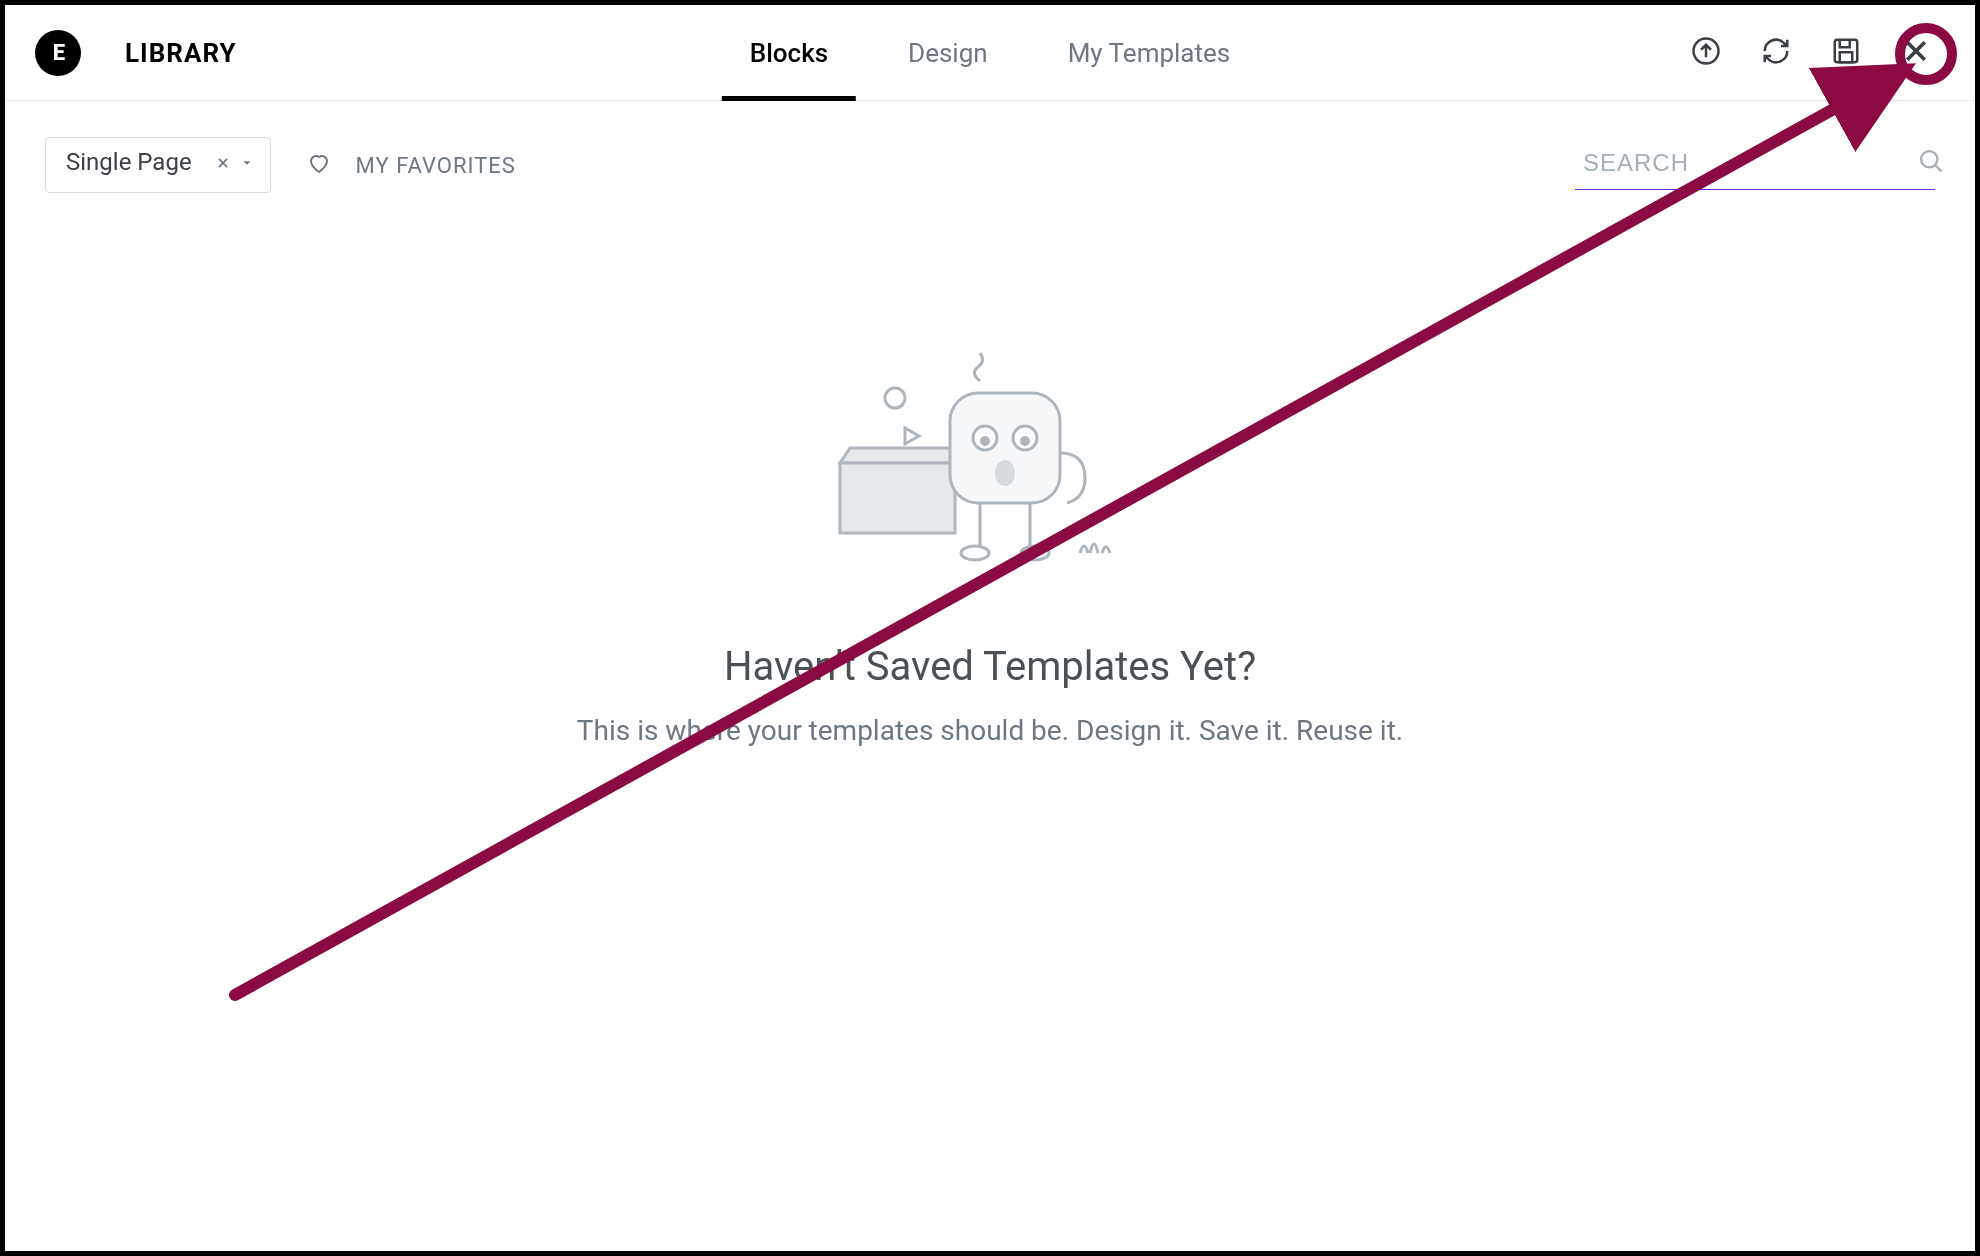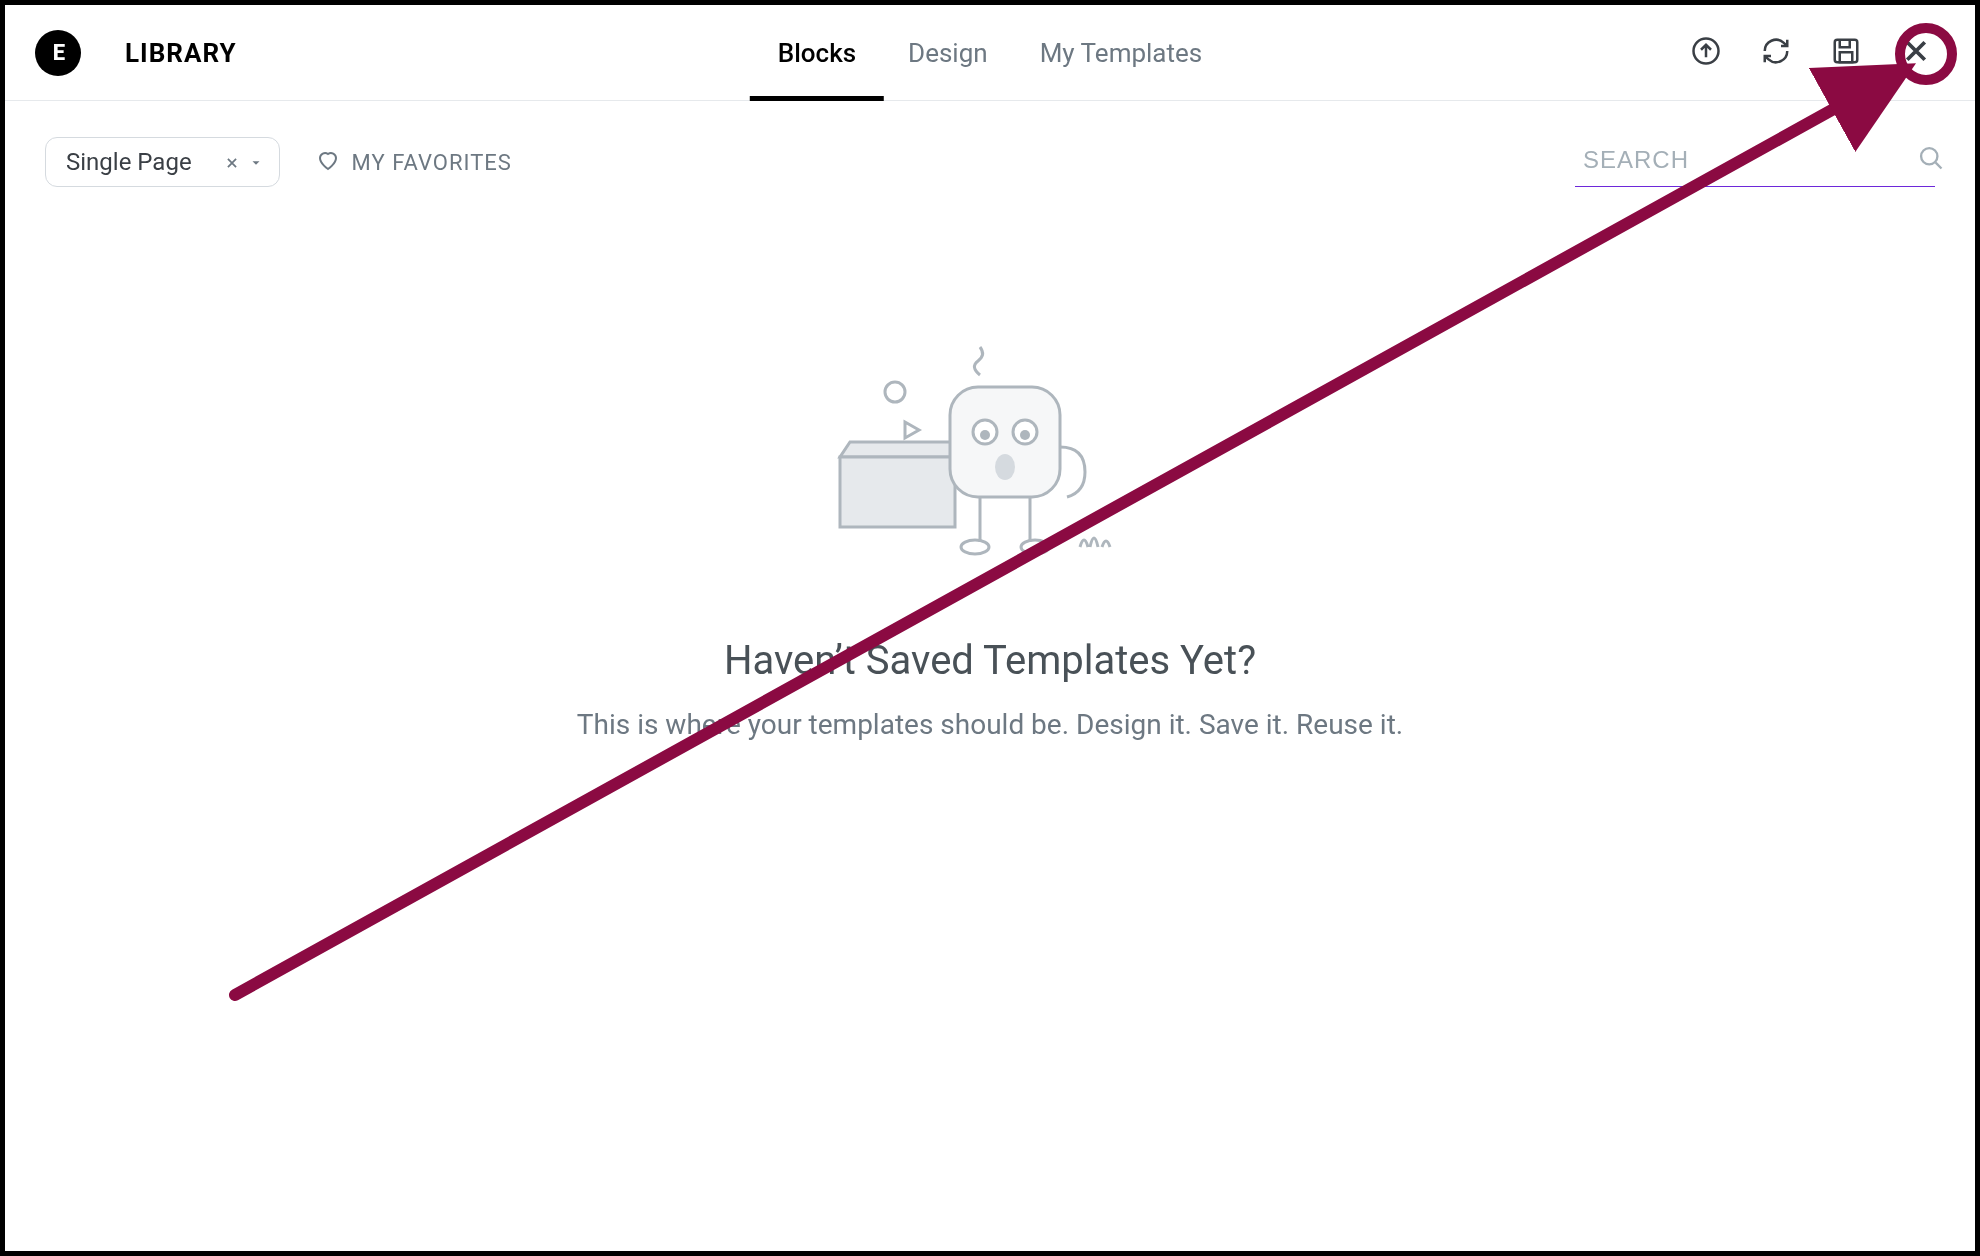--- a/index.html
+++ b/index.html
@@ -52,21 +52,21 @@
     font-size: 26px;
     letter-spacing: 1px;
     color: #000;
     margin-left: 24px;
   }
   .tabs {
     position: absolute;
     left: 50%;
     transform: translateX(-50%);
     display: flex;
-    gap: 52px;
+    gap: 80px;
     height: 100%;
     align-items: center;
   }
   .tab {
     font-size: 26px;
     color: #6d7882;
     cursor: pointer;
     height: 100%;
     display: flex;
     align-items: center;
@@ -103,40 +103,40 @@
   .icon-btn svg { width: 30px; height: 30px; }
   
   .toolbar {
     display: flex;
     align-items: center;
     padding: 36px 40px 20px 40px;
     gap: 36px;
   }
   .filter-chip {
     border: 1px solid #d5dadf;
-    border-radius: 12px;
-    padding: 10px 16px 10px 20px;
-    display: flex;
-    align-items: center;
-    gap: 33px;
+    border-radius: 4px;
+    padding: 10px 16px 16px 20px;
+    display: flex;
+    align-items: center;
+    gap: 24px;
     font-size: 24px;
     color: #3a3f45;
     cursor: pointer;
   }
   .chip-ctrls {
     display: flex;
     align-items: center;
     gap: 10px;
     color: #6d7882;
   }
   .chip-ctrls svg { width: 14px; height: 14px; }
   .favorites {
     display: flex;
     align-items: center;
-    gap: 12px;
+    gap: 25px;
     color: #6d7882;
     font-size: 22px;
     letter-spacing: 1px;
     cursor: pointer;
   }
   .favorites svg { width: 24px; height: 24px; }
   .search-wrap {
     margin-left: auto;
     display: flex;
     align-items: center;

